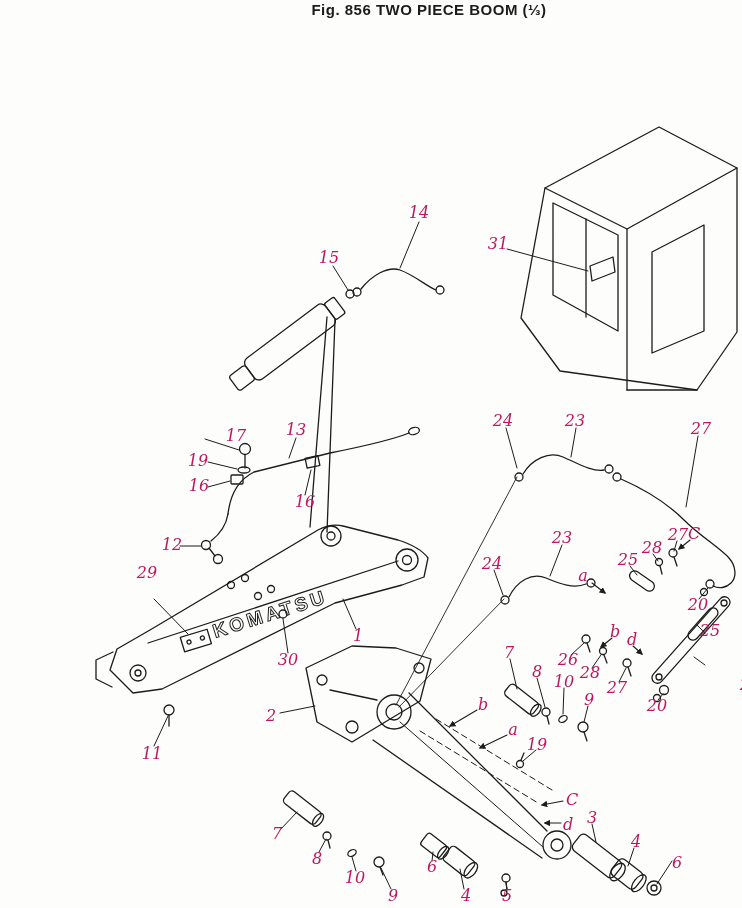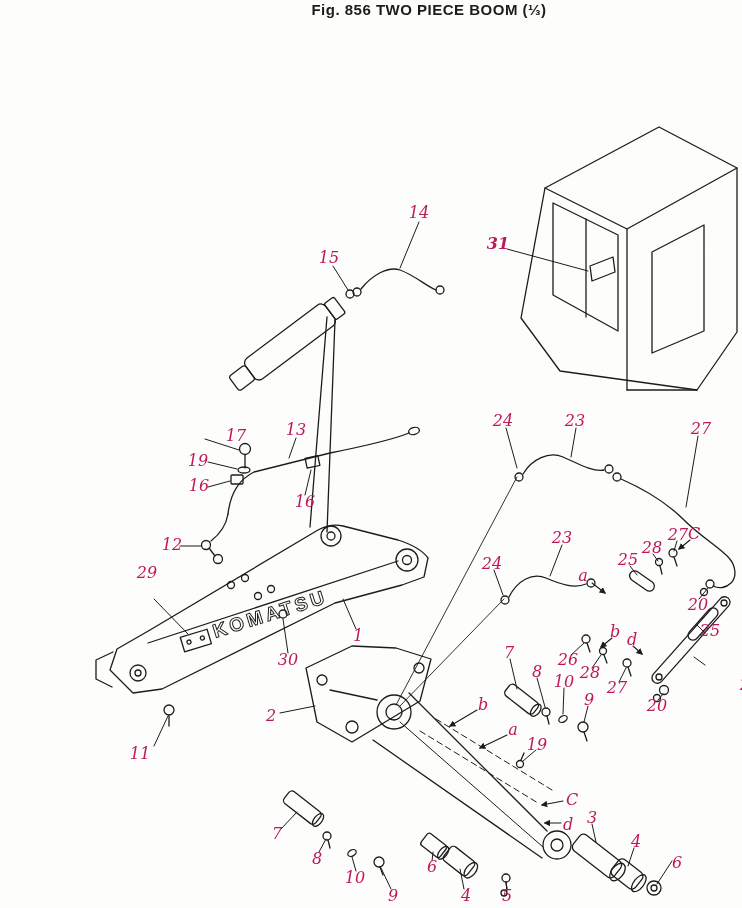--- a/index.html
+++ b/index.html
@@ -288,21 +288,21 @@
       <path d="M563,801 L542,805" marker-end="url(#arw)"></path>
       <path d="M561,823 L545,823" marker-end="url(#arw)"></path>
     </g>
 
   </g>
 </svg>
 
 <div class="callout-layer">
       <div class="callout" style="left: 419px; top: 213px;">14</div>
       <div class="callout" style="left: 329px; top: 258px;">15</div>
-      <div class="callout" style="left: 498px; top: 244px; font-weight: bold;">31</div>
+      <div class="callout" style="left: 498px; top: 244px;">31</div>
       <div class="callout" style="left: 196px; top: 436px; margin-left: 40px;">17</div>
       <div class="callout" style="left: 296px; top: 430px;">13</div>
       <div class="callout" style="left: 198px; top: 461px;">19</div>
       <div class="callout" style="left: 199px; top: 486px;">16</div>
       <div class="callout" style="left: 305px; top: 502px;">16</div>
       <div class="callout" style="left: 503px; top: 421px;">24</div>
       <div class="callout" style="left: 575px; top: 421px;">23</div>
       <div class="callout" style="left: 701px; top: 429px;">27</div>
       <div class="callout" style="left: 172px; top: 545px;">12</div>
       <div class="callout" style="left: 562px; top: 538px;">23</div>
@@ -325,21 +325,21 @@
       <div class="callout" style="left: 710px; top: 685px; margin-left: 40px;">21</div>
       <div class="callout" style="left: 657px; top: 706px;">20</div>
       <div class="callout" style="left: 509px; top: 653px;">7</div>
       <div class="callout" style="left: 537px; top: 672px;">8</div>
       <div class="callout" style="left: 564px; top: 682px;">10</div>
       <div class="callout" style="left: 589px; top: 700px;">9</div>
       <div class="callout" style="left: 271px; top: 716px;">2</div>
       <div class="callout" style="left: 483px; top: 705px;">b</div>
       <div class="callout" style="left: 513px; top: 730px;">a</div>
       <div class="callout" style="left: 537px; top: 745px;">19</div>
-      <div class="callout" style="left: 140px; top: 754px;">11</div>
+      <div class="callout" style="left: 152px; top: 754px;">11</div>
       <div class="callout" style="left: 572px; top: 800px;">C</div>
       <div class="callout" style="left: 568px; top: 825px;">d</div>
       <div class="callout" style="left: 592px; top: 818px;">3</div>
       <div class="callout" style="left: 636px; top: 842px;">4</div>
       <div class="callout" style="left: 677px; top: 863px;">6</div>
       <div class="callout" style="left: 277px; top: 834px;">7</div>
       <div class="callout" style="left: 317px; top: 859px;">8</div>
       <div class="callout" style="left: 355px; top: 878px;">10</div>
       <div class="callout" style="left: 393px; top: 896px;">9</div>
       <div class="callout" style="left: 432px; top: 867px;">6</div>

